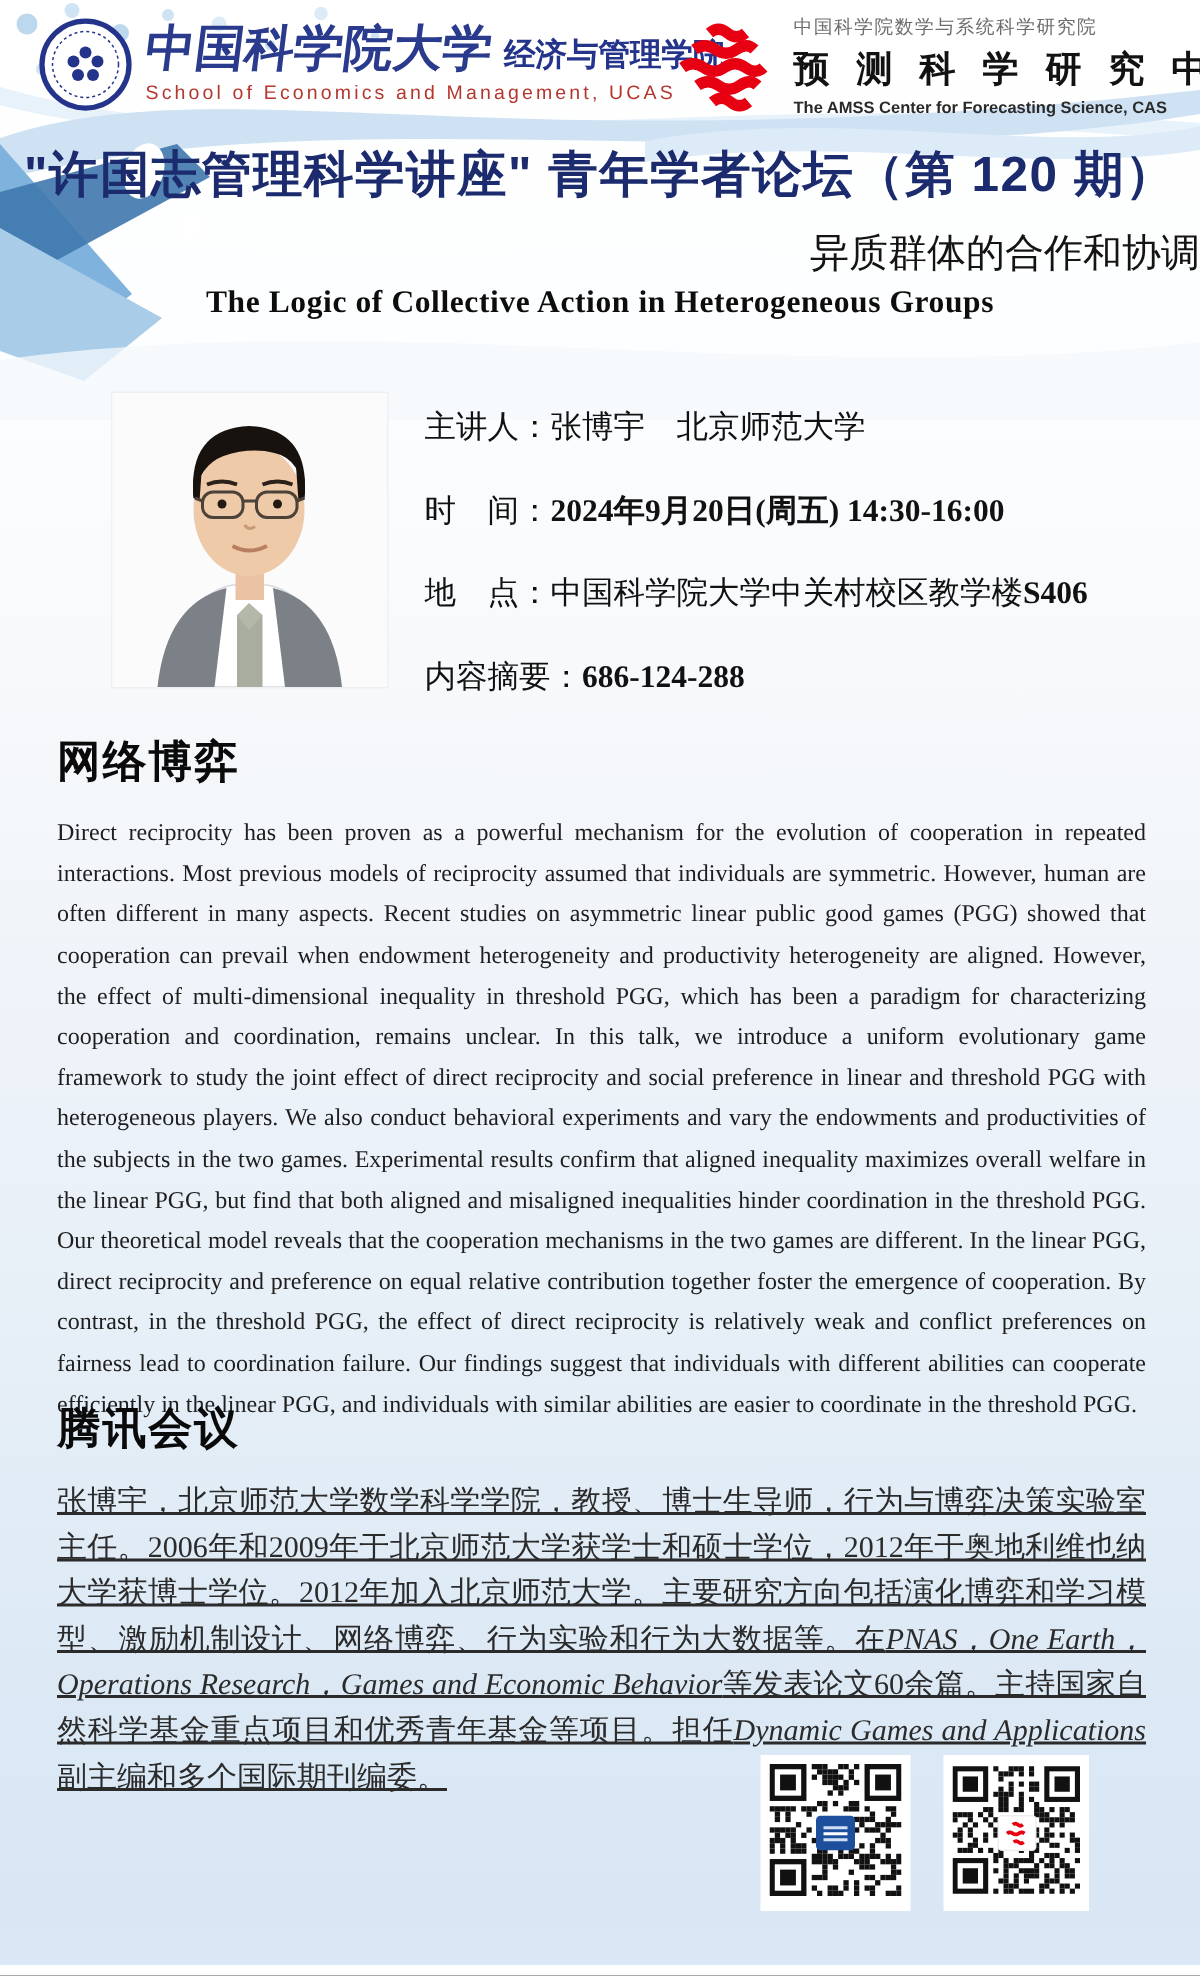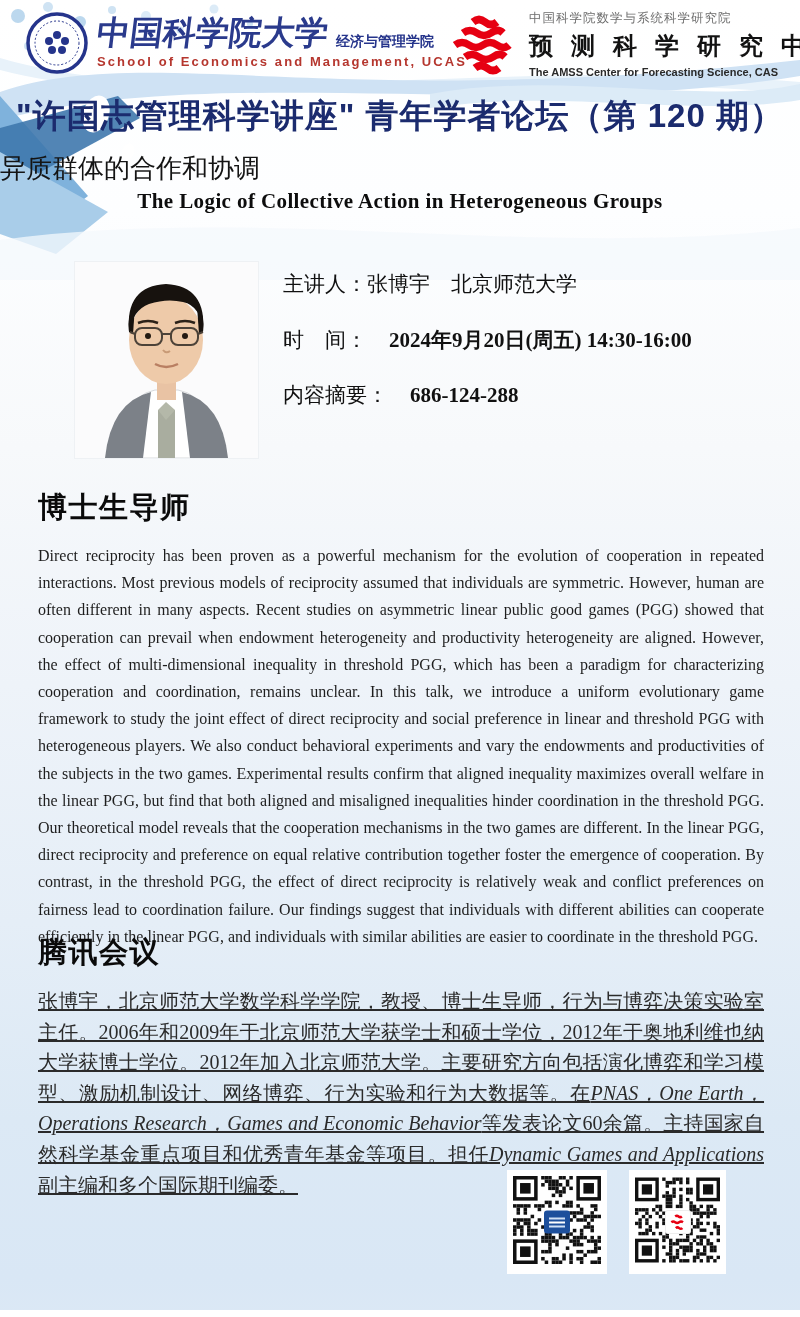--- a/index.html
+++ b/index.html
@@ -7,36 +7,36 @@
     position:relative;width:800px;height:1317px;margin:0 auto;overflow:hidden;
     background:linear-gradient(180deg,#ffffff 0%,#fdfeff 16%,#f7f9fb 34%,#eef3f9 52%,#e5eef7 70%,#dce9f5 85%,#d9e7f5 97%,#dbe8f5 100%);
     font-family:"Liberation Serif","DejaVu Serif",serif;color:#1c1c1c;
   }
   .deco{position:absolute;top:0;left:0;z-index:0;}
   .hdr-item{position:absolute;z-index:2;display:flex;align-items:center;}
   .logo-left{left:26px;top:12px;gap:9px;}
   .logo-left-text{display:flex;flex-direction:column;}
   .ll-row{display:flex;align-items:flex-end;gap:8px;white-space:nowrap;}
   .ll-cal{font-size:33px;font-weight:800;color:#2a3a8c;transform:skewX(-7deg);font-family:"Liberation Serif",serif;line-height:1;}
-  .ll-dept{font-size:14px;font-weight:700;color:#25348b;font-family:"Liberation Sans","DejaVu Sans",sans-serif;line-height:1.25;}
-  .ll-en{font-size:13px;font-weight:700;color:#b5362e;letter-spacing:2.1px;margin-top:4px;font-family:"Liberation Sans","DejaVu Sans",sans-serif;white-space:nowrap;}
+  .ll-dept{font-size:21px;font-weight:700;color:#25348b;font-family:"Liberation Sans","DejaVu Sans",sans-serif;line-height:1.25;}
+  .ll-en{font-size:13px;font-weight:400;color:#b5362e;letter-spacing:2.1px;margin-top:4px;font-family:"Liberation Sans","DejaVu Sans",sans-serif;white-space:nowrap;}
   .logo-right{left:447px;top:8px;gap:10px;}
   .lr-text{display:flex;flex-direction:column;}
   .lr-parent{font-size:12.5px;color:#6d6d6d;letter-spacing:1px;font-family:"Liberation Sans","DejaVu Sans",sans-serif;white-space:nowrap;}
   .lr-cn{font-size:24px;font-weight:700;color:#121212;letter-spacing:6px;margin:3px 0 4px 0;white-space:nowrap;}
   .lr-en{font-size:11px;font-weight:700;color:#2a2a2a;font-family:"Liberation Sans","DejaVu Sans",sans-serif;white-space:nowrap;}
   .series-title{position:absolute;z-index:2;top:94px;left:0;right:0;margin:0;text-align:center;
     font-family:"Liberation Sans","DejaVu Sans",sans-serif;font-size:33px;font-weight:800;color:#1b2b6e;letter-spacing:1px;}
-  .talk-cn{position:absolute;z-index:2;top:151px;left:0;right:0;margin:0;text-align:left;font-size:26px;font-weight:400;color:#141414;}
+  .talk-cn{position:absolute;z-index:2;top:151px;left:0;right:0;margin:0;text-align:right;font-size:26px;font-weight:400;color:#141414;}
   .talk-en{position:absolute;z-index:2;top:189px;left:0;right:0;margin:0;text-align:center;font-size:21px;font-weight:700;color:#0d0d0d;letter-spacing:.4px;}
   .photo{position:absolute;z-index:2;left:75px;top:262px;width:183px;height:196px;background:#fdfdfd;box-shadow:0 0 0 1px #eef1f4;}
   .info{position:absolute;z-index:2;left:283px;top:270px;width:505px;}
   .info-line{font-size:21px;color:#111;margin-bottom:27.5px;white-space:nowrap;}
   .info-label{font-weight:400;}
-  .seg-b{font-weight:700;margin-left:22px;}
+  .seg-b{font-weight:700;}
   .sec-h{position:absolute;z-index:2;left:38px;margin:0;font-family:"Liberation Sans","DejaVu Sans",sans-serif;
     font-size:29px;font-weight:800;color:#0a0a0a;letter-spacing:1.5px;}
   #abstract-h{top:488px;}
   .abstract{position:absolute;z-index:2;left:38px;top:542px;width:726px;margin:0;
     font-size:16px;line-height:27.2px;text-align:justify;color:#1e1e1e;}
   #bio-h{top:933px;}
   .bio{position:absolute;z-index:2;left:38px;top:986px;width:726px;margin:0;
     font-size:20px;line-height:30.6px;text-align:justify;color:#2b2b2b;text-decoration:underline;}
   .seg-i{font-style:italic;}
   .qr-card{position:absolute;z-index:2;top:1170px;background:#ffffff;padding:6px;}
@@ -144,24 +144,25 @@
       <circle cx="73" cy="74" r="3" fill="#241a12"></circle>
         <circle cx="110" cy="74" r="3" fill="#241a12"></circle>
       <path d="M88,88 q3,4 7,1" stroke="#c89a76" stroke-width="2" fill="none"></path>
       <path d="M80,102 q11,6 23,0" stroke="#b97f62" stroke-width="2.5" fill="none"></path>
     </svg>
   </div>
 
   <div class="info" id="info-lines">
       <div class="info-line"><span class="info-label">主讲人：</span><span class="">张博宇　北京师范大学</span></div>
       <div class="info-line"><span class="info-label">时　间：</span><span class="seg-b">2024年9月20日(周五) 14:30-16:00</span></div>
+      <div class="info-line"><span class="info-label">地　点：</span><span class="">中国科学院大学中关村校区教学楼</span><span class="seg-b">S406</span></div>
       <div class="info-line"><span class="info-label">内容摘要：</span><span class="seg-b">686-124-288</span></div>
     </div>
 
-  <h3 class="sec-h" id="abstract-h">博士生导师</h3>
+  <h3 class="sec-h" id="abstract-h">网络博弈</h3>
   <p class="abstract">Direct reciprocity has been proven as a powerful mechanism for the evolution of cooperation in repeated interactions. Most previous models of reciprocity assumed that individuals are symmetric. However, human are often different in many aspects. Recent studies on asymmetric linear public good games (PGG) showed that cooperation can prevail when endowment heterogeneity and productivity heterogeneity are aligned. However, the effect of multi-dimensional inequality in threshold PGG, which has been a paradigm for characterizing cooperation and coordination, remains unclear. In this talk, we introduce a uniform evolutionary game framework to study the joint effect of direct reciprocity and social preference in linear and threshold PGG with heterogeneous players. We also conduct behavioral experiments and vary the endowments and productivities of the subjects in the two games. Experimental results confirm that aligned inequality maximizes overall welfare in the linear PGG, but find that both aligned and misaligned inequalities hinder coordination in the threshold PGG. Our theoretical model reveals that the cooperation mechanisms in the two games are different. In the linear PGG, direct reciprocity and preference on equal relative contribution together foster the emergence of cooperation. By contrast, in the threshold PGG, the effect of direct reciprocity is relatively weak and conflict preferences on fairness lead to coordination failure. Our findings suggest that individuals with different abilities can cooperate efficiently in the linear PGG, and individuals with similar abilities are easier to coordinate in the threshold PGG.</p>
 
   <h3 class="sec-h" id="bio-h">腾讯会议</h3>
   <p class="bio" id="bio-text"><span>张博宇，北京师范大学数学科学学院，教授、博士生导师，行为与博弈决策实验室主任。2006年和2009年于北京师范大学获学士和硕士学位，2012年于奥地利维也纳大学获博士学位。2012年加入北京师范大学。主要研究方向包括演化博弈和学习模型、激励机制设计、网络博弈、行为实验和行为大数据等。在</span><span class="seg-i">PNAS，One Earth，Operations Research，Games and Economic Behavior</span><span>等发表论文60余篇。主持国家自然科学基金重点项目和优秀青年基金等项目。担任</span><span class="seg-i">Dynamic Games and Applications</span><span>副主编和多个国际期刊编委。</span></p>
 
   <div class="qr-card" id="qr-left">
     <svg width="88" height="88" viewBox="0 0 100 100">
         <rect x="0" y="0" width="100" height="100" fill="#ffffff"></rect>
         <rect x="32" y="0" width="4" height="4" fill="#111"></rect>
         <rect x="36" y="0" width="4" height="4" fill="#111"></rect>

